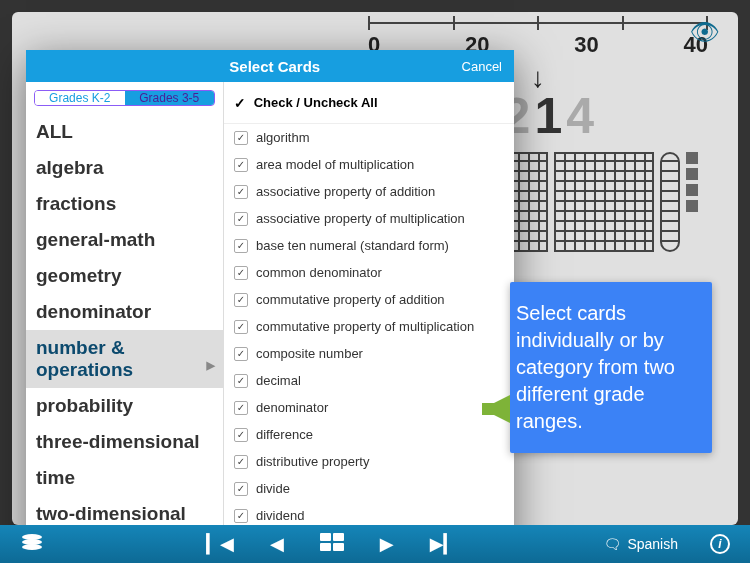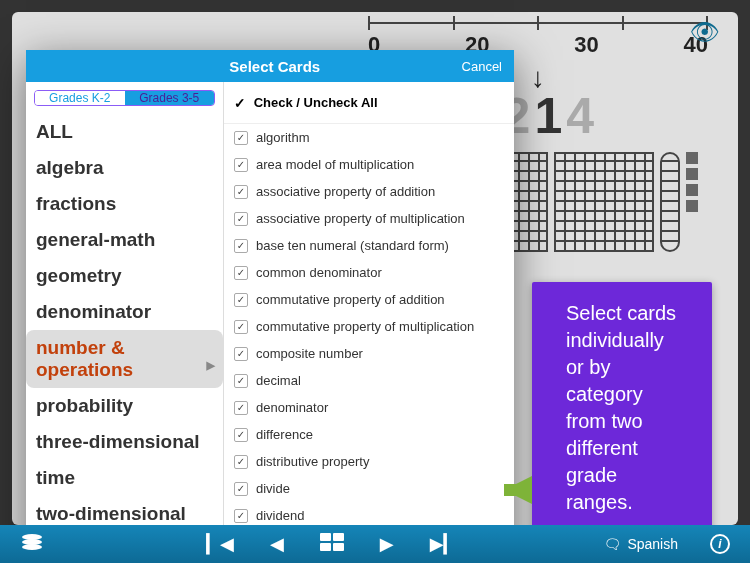--- a/index.html
+++ b/index.html
@@ -31,34 +31,34 @@
     .modal-cancel { font-size: 13px; }
     
     .modal-body { flex: 1; display: flex; overflow: hidden; }
     .left-col { width: 198px; border-right: 1px solid #ddd; display: flex; flex-direction: column; }
     .seg-wrap { padding: 8px; }
     .seg { display: flex; border: 1px solid #8b5cf6; border-radius: 4px; overflow: hidden; height: 16px; }
     .seg-btn { flex: 1; display: flex; align-items: center; justify-content: center; font-size: 12px; color: #179ee0; background: #fff; }
     .seg-btn.active { background: #179ee0; color: #4c1d95; }
     .cat-list { flex: 1; overflow: auto; }
     .cat-item { padding: 7px 10px; font-size: 19px; font-weight: 600; color: #333; }
-    .cat-item.selected { background: #ddd; color: #c2410c; position: relative; border-radius: 8px; }
+    .cat-item.selected { background: #ddd; color: #0c4a6e; position: relative; }
     .cat-item.selected::after { content: "▶"; position: absolute; right: 8px; color: #888; font-size: 11px; }
     
     .right-col { flex: 1; display: flex; flex-direction: column; }
     .check-all { padding: 8px 10px; font-size: 13px; font-weight: 600; border-bottom: 1px solid #eee; height: 42px; display: flex; align-items: center; }
     .check-all .checkmark { margin-right: 8px; font-size: 14px; }
     .term-list { flex: 1; overflow: auto; }
     .term-item { padding: 6px 10px; font-size: 13px; color: #333; display: flex; align-items: center; gap: 8px; }
     .term-item .cb { width: 14px; height: 14px; border: 1px solid #aaa; border-radius: 2px; display: inline-flex; align-items: center; justify-content: center; font-size: 10px; color: #444; flex-shrink: 0; }
     
     .start-btn { height: 30px; background: #76c8eb; color: #701a75; font-size: 19px; font-weight: 500; display: flex; align-items: center; justify-content: center; }
     
     
-    .callout { position: absolute; right: 26px; top: 270px; width: 180px; background: #6d28d9; color: #fff; padding: 18px 34px; font-size: 20px; line-height: 1.35; font-weight: 300; border-radius: 2px; box-shadow: 0 2px 8px rgba(0,0,0,0.3); }
+    .callout { position: absolute; right: 26px; top: 270px; width: 202px; background: #3b82f6; color: #fff; padding: 18px 6px; font-size: 20px; line-height: 1.35; font-weight: 300; border-radius: 2px; box-shadow: 0 2px 8px rgba(0,0,0,0.3); }
     .callout-arrow { position: absolute; left: -28px; bottom: 30px; width: 0; height: 0; border-right: 28px solid #7eb338; border-top: 14px solid transparent; border-bottom: 14px solid transparent; }
     .callout-arrow::before { content: ""; position: absolute; left: 0; top: -6px; width: 20px; height: 12px; background: #7eb338; }
     
     
     .bottom-bar { position: absolute; left: 0; right: 0; bottom: 0; height: 38px; background: linear-gradient(#1585b8, #0d6a95); display: flex; align-items: center; color: #fff; padding: 0 20px; }
     .bb-left { width: 40px; font-size: 22px; }
     .bb-center { flex: 1; display: flex; justify-content: center; gap: 36px; font-size: 18px; }
     .bb-btn { color: #fff; }
     .bb-grid { display: grid; grid-template-columns: 1fr 1fr; gap: 2px; width: 24px; height: 18px; }
     .bb-grid span { background: #fff; border-radius: 1px;}

